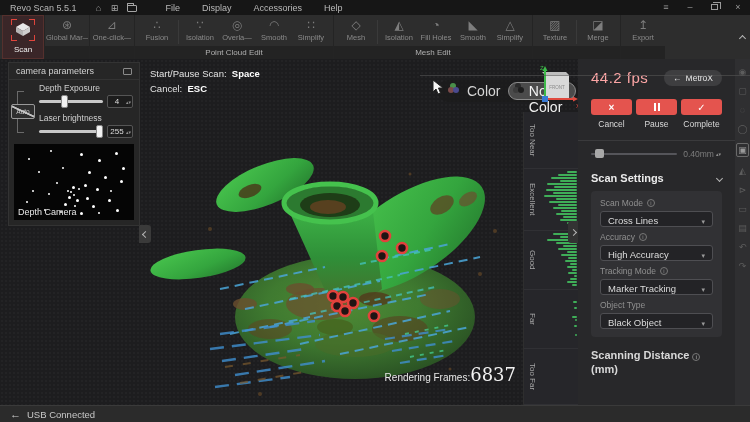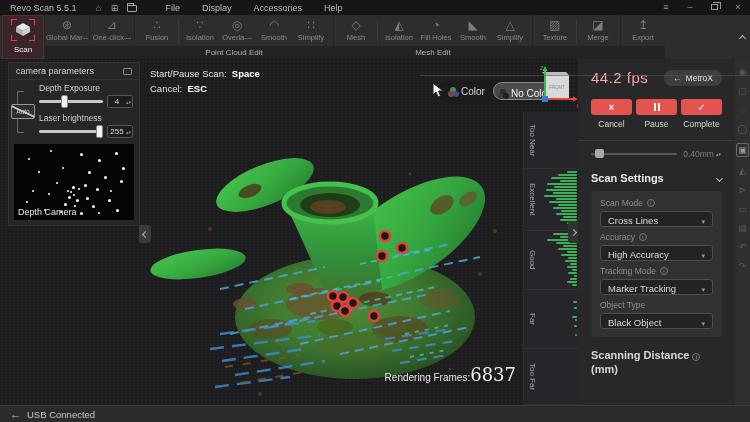--- a/index.html
+++ b/index.html
@@ -50,21 +50,21 @@
   
   .main { position:absolute; left:0; top:59px; width:750px; height:346px; }
 
   .viewport { position:absolute; left:0; top:0; width:578px; height:346px; background:#1d1d1f;
     background-image:radial-gradient(rgba(40,40,42,.55) 1px, transparent 1px); background-size:4px 4px; overflow:hidden; }
 
   .hints { position:absolute; left:150px; top:7px; font-size:9.5px; color:#e2e2e2; line-height:15px; }
   .hints b { font-weight:bold; color:#fff; }
 
   .color-toggle { position:absolute; left:438px; top:21px; height:22px; background:#1c1c1ccc; border-radius:12px; display:flex; align-items:center; padding:0 3px 0 8px; }
-  .ct-seg { display:flex; align-items:flex-end; gap:2px; font-size:10px; color:#d5d5d5; padding:0 8px 0 2px; }
+  .ct-seg { display:flex; align-items:flex-start; gap:8px; font-size:14px; color:#d5d5d5; padding:0 8px 0 2px; }
   .ct-seg.sel { background:#4b4b4b; border:1px solid #8a8a8a; border-radius:10px; height:18px; color:#f2f2f2; padding:0 9px 0 4px; }
   .tri-circles { position:relative; width:11px; height:10px; }
   .tri-circles i { position:absolute; width:6px; height:6px; border-radius:50%; }
   .cursor-svg { position:absolute; left:-14px; top:-3px; }
 
   .gizmo { position:absolute; left:528px; top:3px; }
 
   .frames { position:absolute; right:62px; bottom:20px; color:#e8e8e8; font-size:10px; display:flex; align-items:baseline; }
   .frames .num { font-family:"DejaVu Serif", serif; font-size:18px; color:#f2f2f2; }
 

